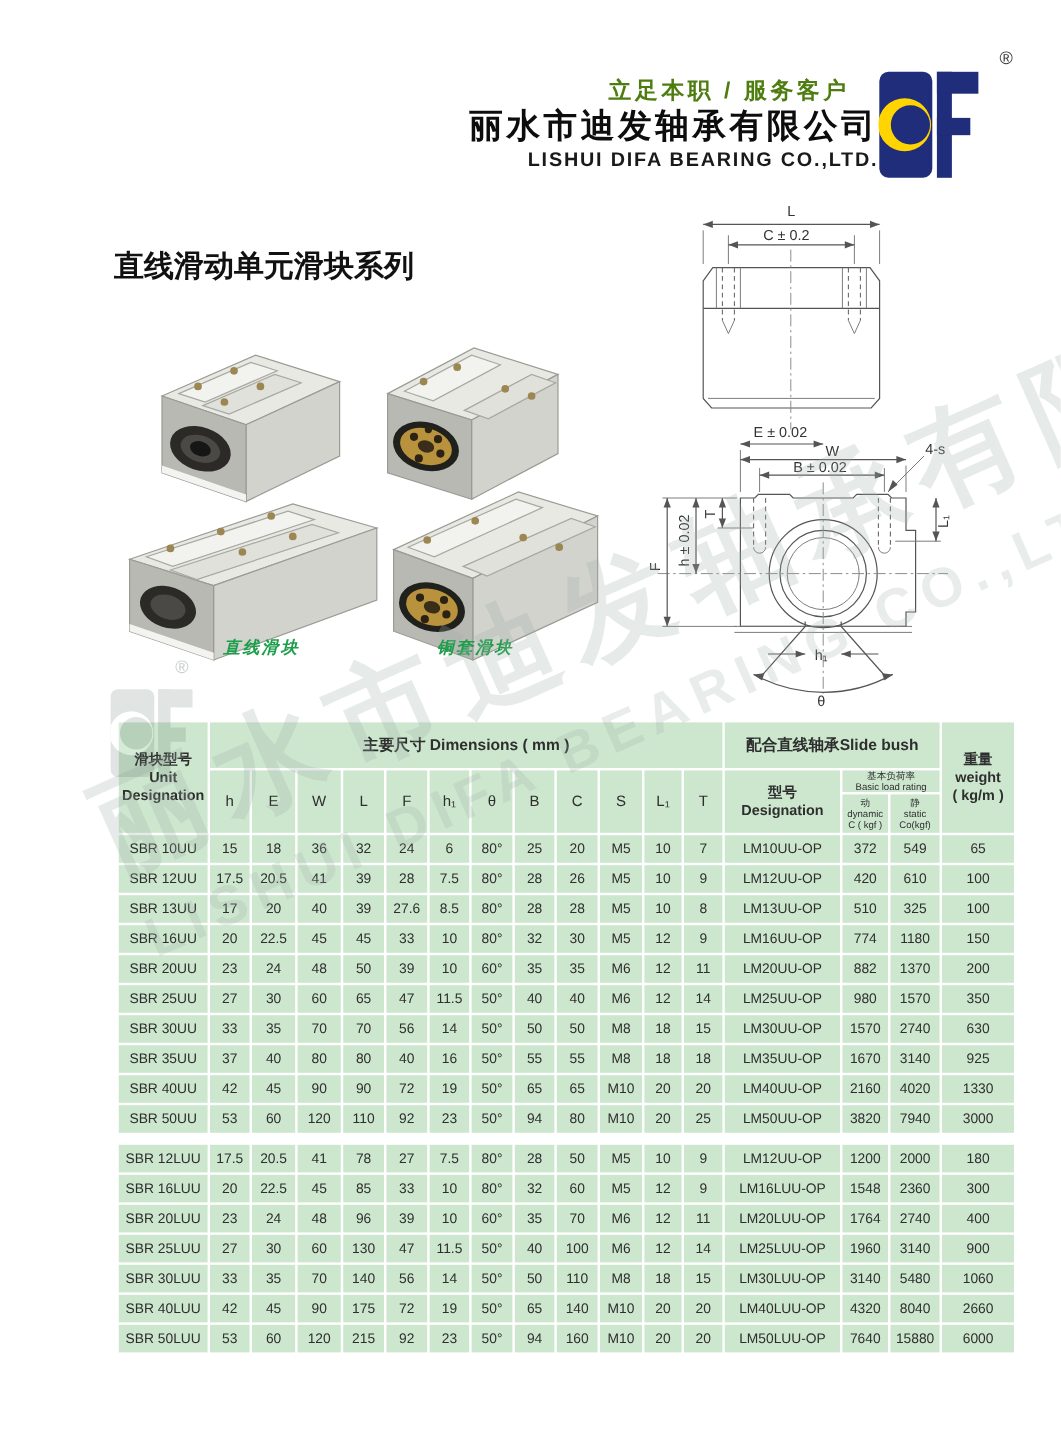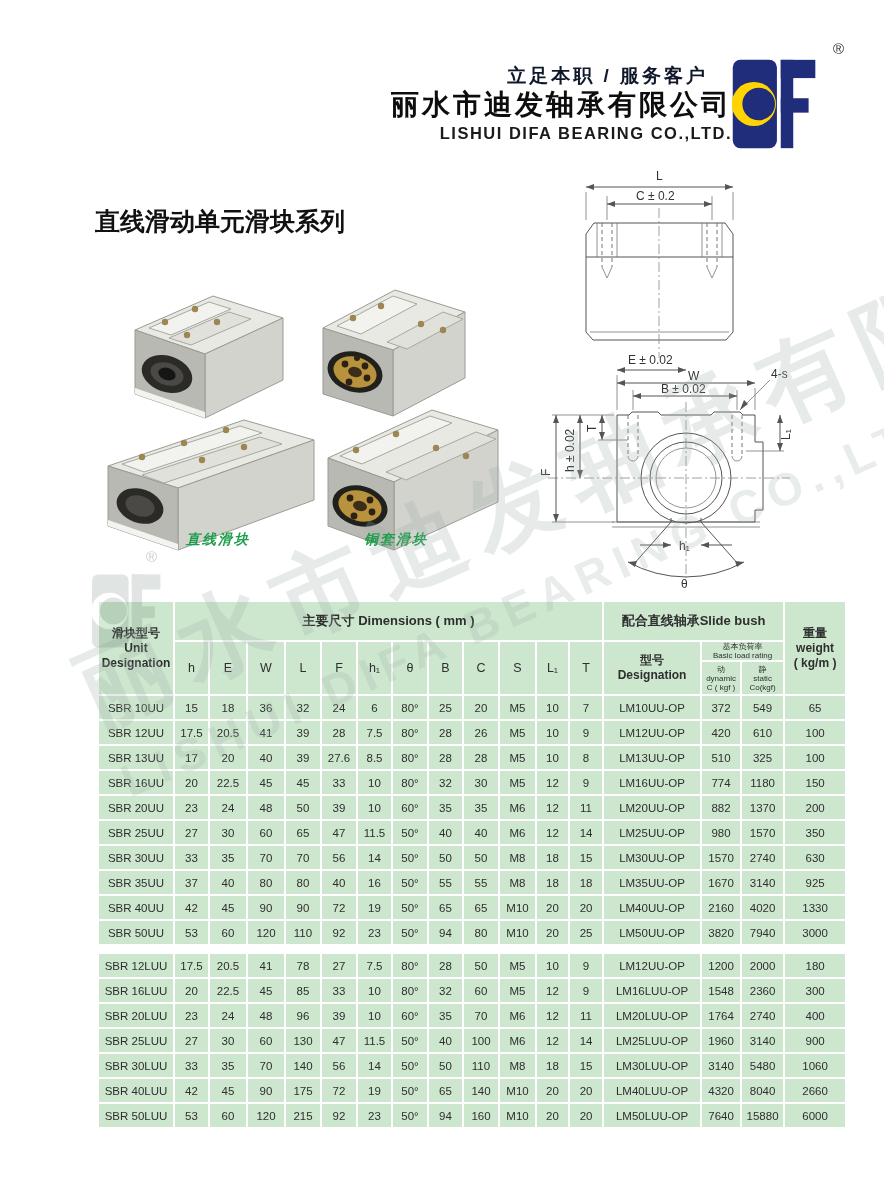--- a/index.html
+++ b/index.html
@@ -1,20 +1,20 @@
 <!DOCTYPE html>
 <html><head>
 <meta charset="utf-8">
 <style>
   html,body{margin:0;padding:0;background:#ffffff;}
   .page{position:relative;width:884px;height:1200px;background:#fff;overflow:hidden;
         font-family:"Liberation Sans",sans-serif;color:#222;}
 
   
-  .slogan{position:absolute;right:176px;top:63px;color:#0f172a;font-weight:bold;
+  .slogan{position:absolute;right:176px;top:63px;color:#4d7c0f;font-weight:bold;
           font-size:19px;letter-spacing:3px;white-space:pre;}
   .company-cn{position:absolute;right:152px;top:86px;font-size:28px;font-weight:bold;
           letter-spacing:3px;color:#0d0d0d;white-space:pre;}
   .company-en{position:absolute;right:152px;top:124px;font-size:16.5px;font-weight:bold;
           letter-spacing:1.5px;color:#1a1a1a;white-space:pre;}
   .logo{position:absolute;right:66px;top:56px;}
   .reg-mark{position:absolute;right:40px;top:40px;font-size:15px;color:#333;}
 
   
   .title-cn{position:absolute;left:95px;top:174px;font-size:25px;font-weight:bold;color:#111;margin-top:31px;}

